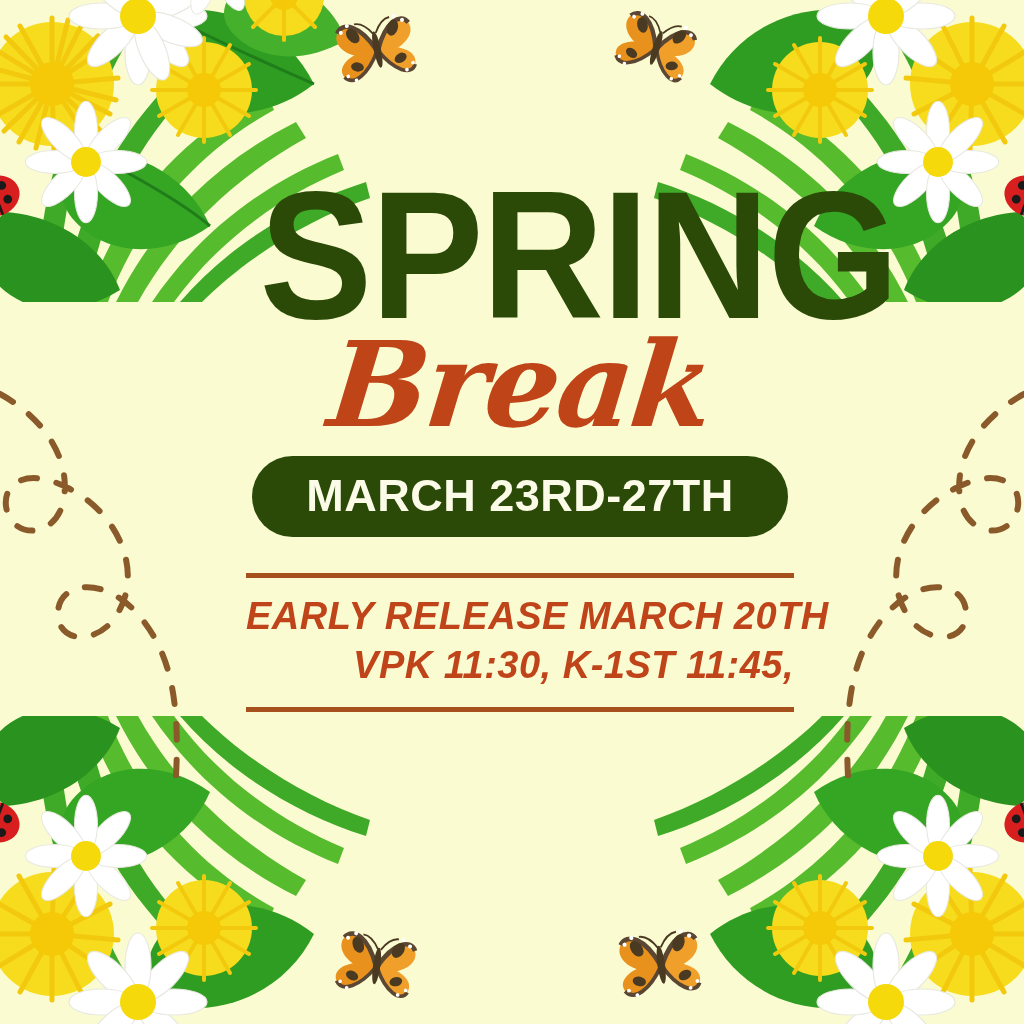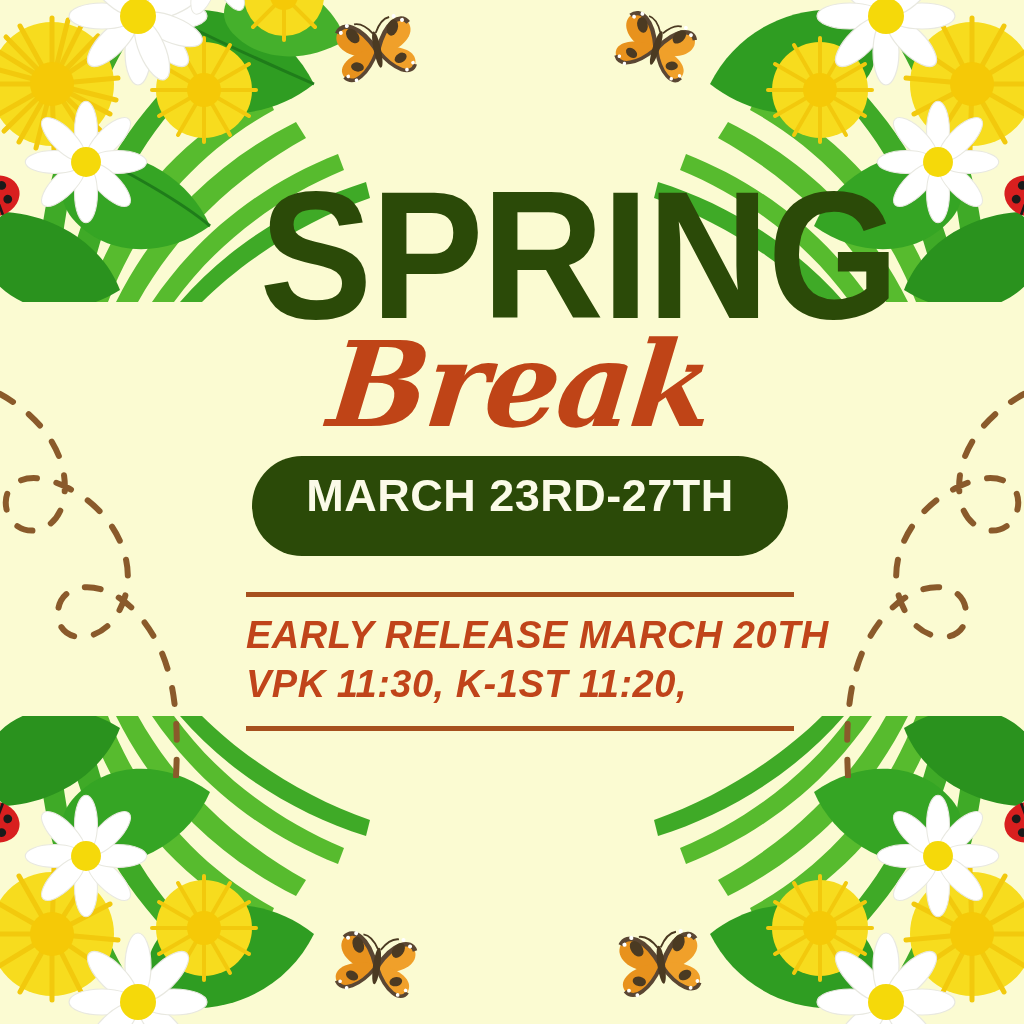--- a/index.html
+++ b/index.html
@@ -92,35 +92,35 @@
     color: #bf4417;
     letter-spacing: -3px;
     transform: skewX(-6deg);
   }
 
   .date-pill {
     margin-top: 18px;
     background: #2b4a08;
     color: #fbfbe8;
     border-radius: 999px;
-    padding: 17px 54px 38px 54px;
+    padding: 17px 54px 19px 54px;
     font-size: 45px;
     font-weight: bold;
     letter-spacing: 0.5px;
     line-height: 1;
     white-space: nowrap;
   }
 
   .details {
     margin-top: 36px;
     width: 548px;
     border-top: 5px solid #a6501e;
     border-bottom: 5px solid #a6501e;
     padding: 14px 0 18px 0;
-    text-align: left;
+    text-align: right;
   }
   .details-line {
     font-size: 38px;
     font-weight: bold;
     font-style: italic;
     color: #c0441a;
     line-height: 1.28;
     letter-spacing: 0.5px;
     white-space: nowrap;
   }
@@ -697,17 +697,17 @@
 
     <div class="headline-wrap">
       <div class="headline">SPRING</div>
       <div class="script">Break</div>
     </div>
 
     <div class="date-pill">MARCH 23RD-27TH</div>
 
     <div class="details">
       <div class="details-line">EARLY RELEASE MARCH 20TH</div>
-      <div class="details-line">VPK 11:30, K-1ST 11:20,</div>
+      <div class="details-line">VPK 11:30, K-1ST 11:45,</div>
     </div>
 
   </div>
 </div>
 
 </body></html>

